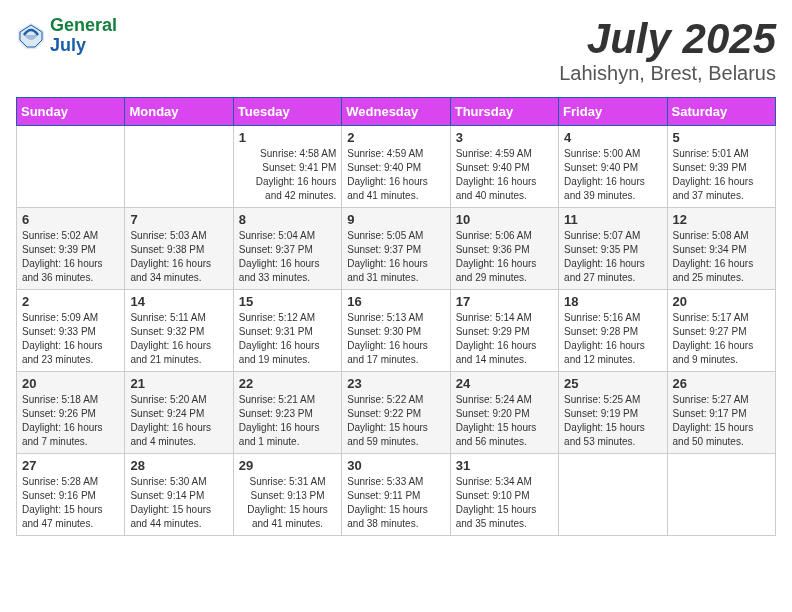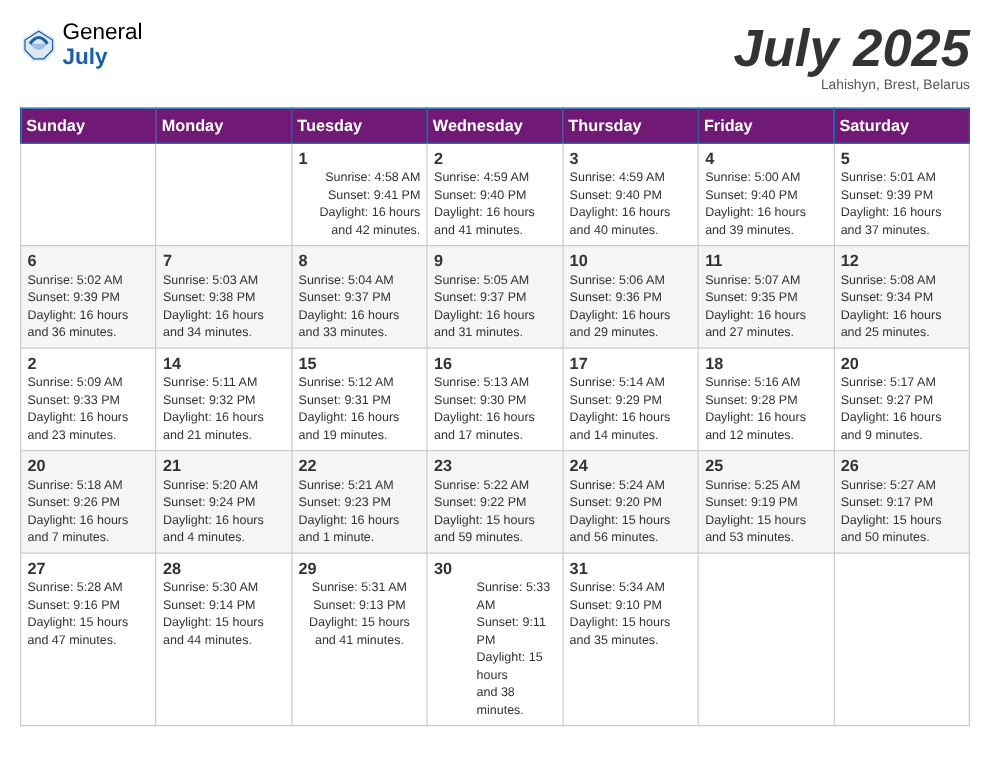--- a/index.html
+++ b/index.html
@@ -21,22 +21,22 @@
       align-items: center;
       gap: 4px;
     }
     .logo-text {
       display: flex;
       flex-direction: column;
       line-height: 1.1;
     }
     .logo-general {
       font-size: 18px;
-      font-weight: normal;
-      color: #000000;
+      font-weight: bold;
+      color: #15803d;
     }
     .logo-blue {
       font-size: 18px;
       font-weight: bold;
       color: #1a5fa8;
     }
     .logo-icon {
       width: 30px;
       height: 30px;
     }
@@ -44,30 +44,30 @@
       text-align: right;
     }
     .month-title {
       font-size: 42px;
       font-weight: bold;
       color: #333;
       line-height: 1.1;
       font-style: italic;
     }
     .location {
-      font-size: 11px;
+      font-size: 20px;
       color: #555;
     }
     .calendar {
       width: 100%;
       border-collapse: collapse;
       border: 1px solid #ccc;
     }
     .calendar th {
-      background-color: #701a75;
+      background-color: #d946ef;
       color: #fff;
       font-size: 13px;
       font-weight: bold;
       padding: 6px 4px;
       text-align: left;
       border: 1px solid #1a5fa8;
     }
     .calendar td {
       vertical-align: top;
       border: 1px solid #ccc;
@@ -339,21 +339,21 @@
         </td>
         <td>
           <span class="day-num">29</span>
           <div class="day-info" style="white-space: pre-line; text-align: center;">Sunrise: 5:31 AM
 Sunset: 9:13 PM
 Daylight: 15 hours
 and 41 minutes.</div>
         </td>
         <td>
           <span class="day-num">30</span>
-          <div class="day-info" style="white-space: pre-line; margin-left: 34px;">Sunrise: 5:33 AM
+          <div class="day-info" style="white-space: pre-line;">Sunrise: 5:33 AM
 Sunset: 9:11 PM
 Daylight: 15 hours
 and 38 minutes.</div>
         </td>
         <td>
           <span class="day-num">31</span>
           <div class="day-info" style="white-space: pre-line;">Sunrise: 5:34 AM
 Sunset: 9:10 PM
 Daylight: 15 hours
 and 35 minutes.</div>

